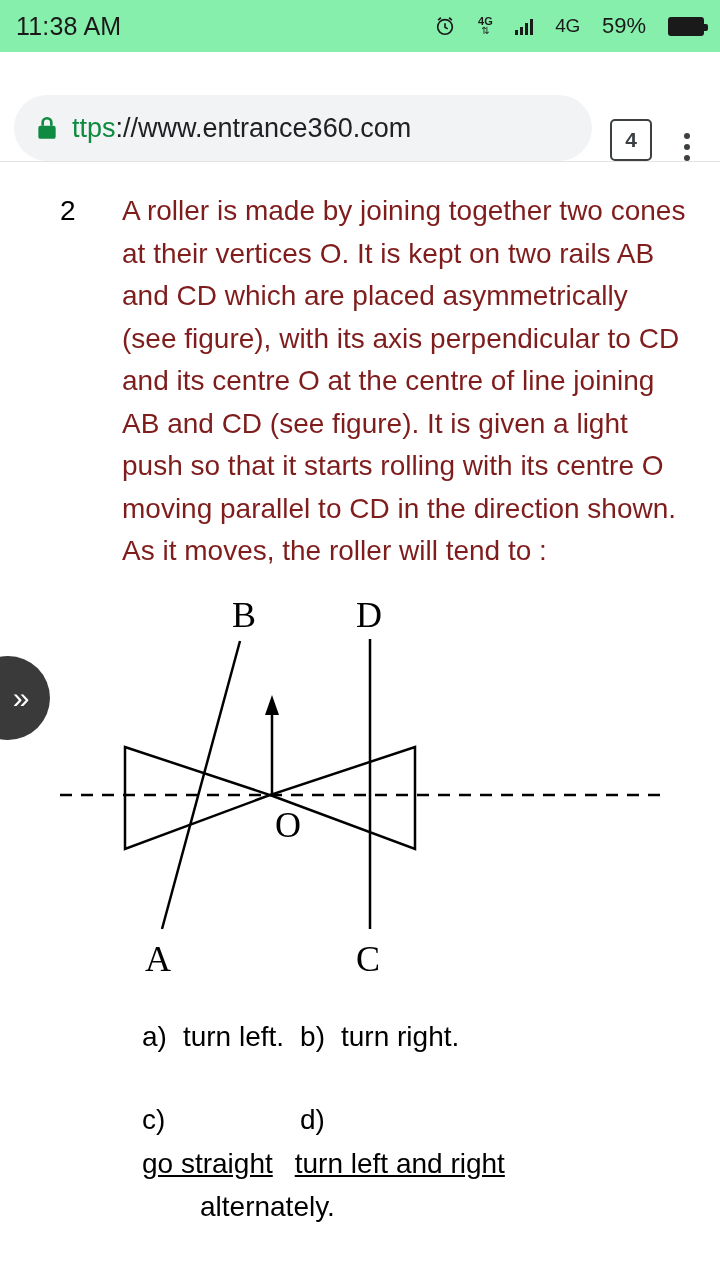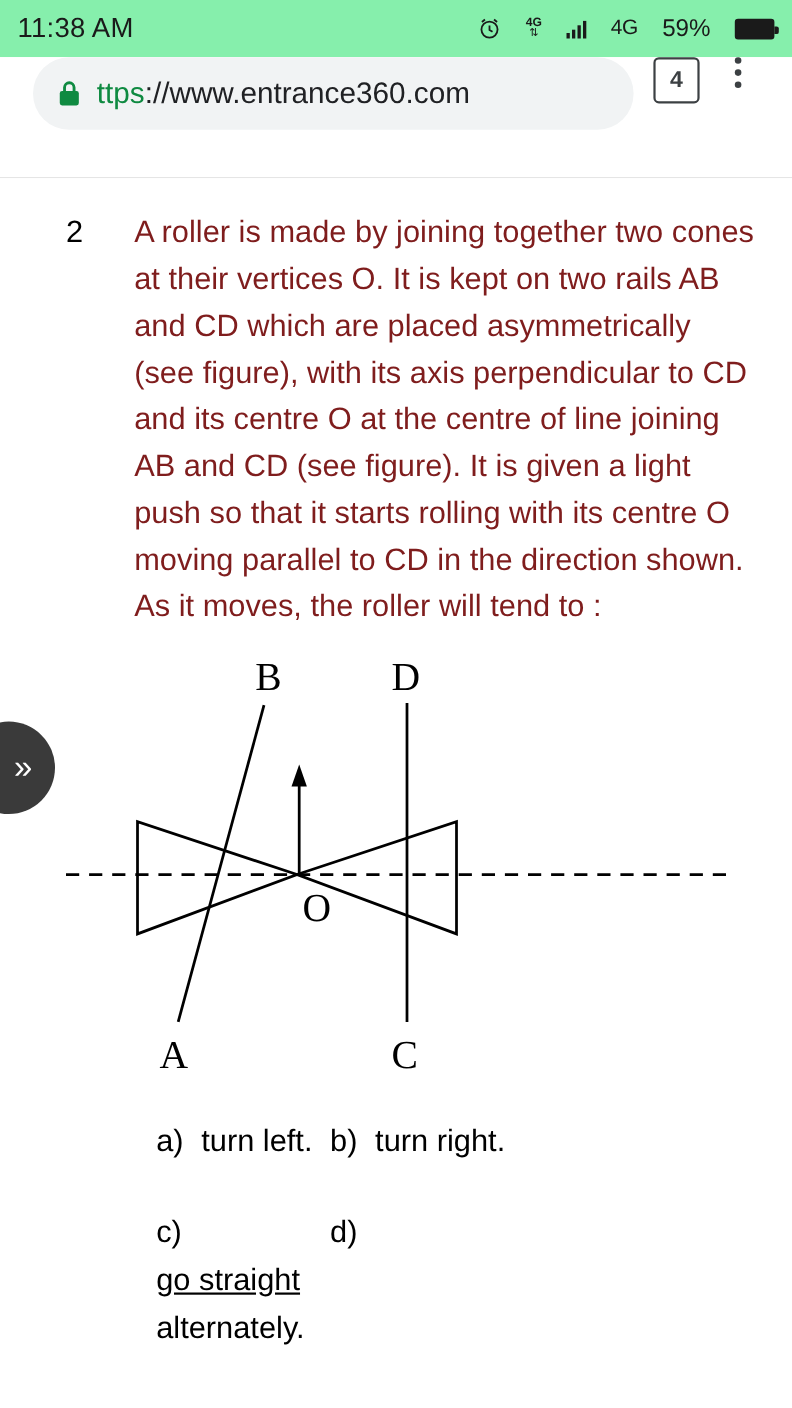--- a/index.html
+++ b/index.html
@@ -93,22 +93,22 @@
     height: 7px;
     background: #1a1a1a;
     border-radius: 0 2px 2px 0;
   }
 
   
   .chrome {
     height: 110px;
     background: #ffffff;
     display: flex;
-    align-items: flex-start;
-    padding: 0 30px;
+    align-items: flex-end;
+    padding: 0 14px;
     box-sizing: border-box;
     border-bottom: 1px solid #e3e3e3;
   }
   .omnibox {
     flex: 1;
     height: 66px;
     background: #f1f3f4;
     border-radius: 33px;
     display: flex;
     align-items: center;
@@ -201,21 +201,21 @@
   .opt-row-2 {
     display: flex;
     margin-top: 40px;
     gap: 12px;
   }
   .opt-cd-labels { display: flex; }
   .opt-c-label { width: 158px; }
   .opt-texts { display: flex; gap: 22px; text-decoration: underline; }
   .opt-c-text { white-space: nowrap; }
   .opt-d-text { }
-  .opt-d-alt { }
+  .opt-d-alt { margin-left: 58px; }
 
   
   .side-tab {
     position: absolute;
     left: -34px;
     top: 494px;
     width: 84px;
     height: 84px;
     background: #3a3a3a;
     border-radius: 50%;
@@ -318,17 +318,18 @@
       <span>turn right.</span>
     </div>
     <div class="opt-row-2">
       <div class="opt-cd-labels">
         <span class="opt-c-label">c)</span>
         <span>d)</span>
       </div>
     </div>
     <div class="opt-texts">
       <span class="opt-c-text">go straight</span>
+      <span class="opt-d-text">turn left and right</span>
     </div>
     <div class="opt-d-alt">alternately.</div>
   </div>
 
 </div>
 
 </body></html>

